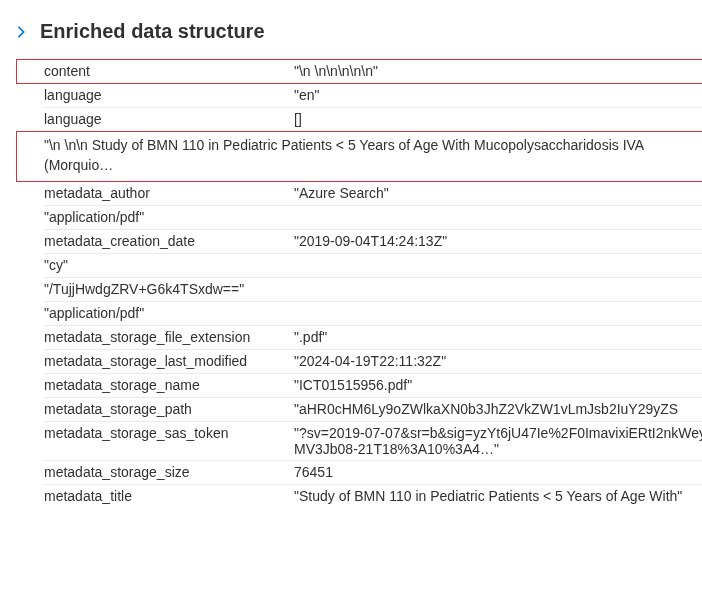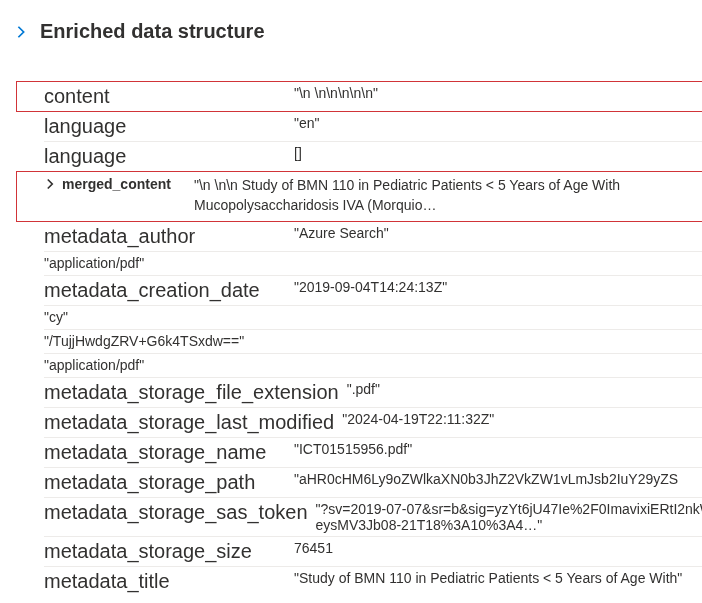--- a/index.html
+++ b/index.html
@@ -8,21 +8,21 @@
     font-size: 14px;
     color: #323130;
     background: #ffffff;
     width: 702px;
     padding: 20px 14px 20px 14px;
   }
   .header {
     display: flex;
     align-items: center;
     gap: 12px;
-    margin-bottom: 38px;
+    margin-bottom: 16px;
   }
   .chevron {
     color: #0078d4;
     font-size: 16px;
     display: inline-flex;
     align-items: center;
   }
   .chevron svg { width: 14px; height: 14px; }
   .chevron-dark {
     color: #323130;
@@ -45,21 +45,21 @@
     display: flex;
     align-items: flex-start;
     border-top: 1px solid #edebe9;
     min-height: 24px;
     padding: 3px 0;
   }
   .row:first-child { border-top: 1px solid #edebe9; }
   .key {
     flex: 0 0 250px;
     color: #323130;
-    font-size: 20px;
+    font-size: 14px;
     padding-right: 8px;
     display: flex;
     align-items: center;
   }
   .val {
     flex: 1;
     color: #323130;
     font-size: 14px;
     word-break: break-all;
     overflow-wrap: anywhere;
@@ -131,28 +131,20 @@
     <div class="key">language</div>
     <div class="val">"en"</div>
   </div>
 
   <div class="row">
     <div class="key">language</div>
     <div class="val">[]</div>
   </div>
 
   <div class="merged-row">
-    <div class="merged-key">
-      <span class="chevron-dark">
-        <svg viewBox="0 0 16 16" fill="none" stroke="currentColor" stroke-width="2.2">
-            <path d="M5 2 L11 8 L5 14"></path>
-          </svg>
-      </span>
-      <span>merged_content</span>
-    </div>
     <div class="merged-val">"\n \n\n Study of BMN 110 in Pediatric Patients &lt; 5 Years of Age With Mucopolysaccharidosis IVA (Morquio…</div>
   </div>
 
   <div class="row">
     <div class="key">metadata_author</div>
     <div class="val">"Azure Search"</div>
   </div>
 
   <div class="row">
     <div class="val">"application/pdf"</div>

